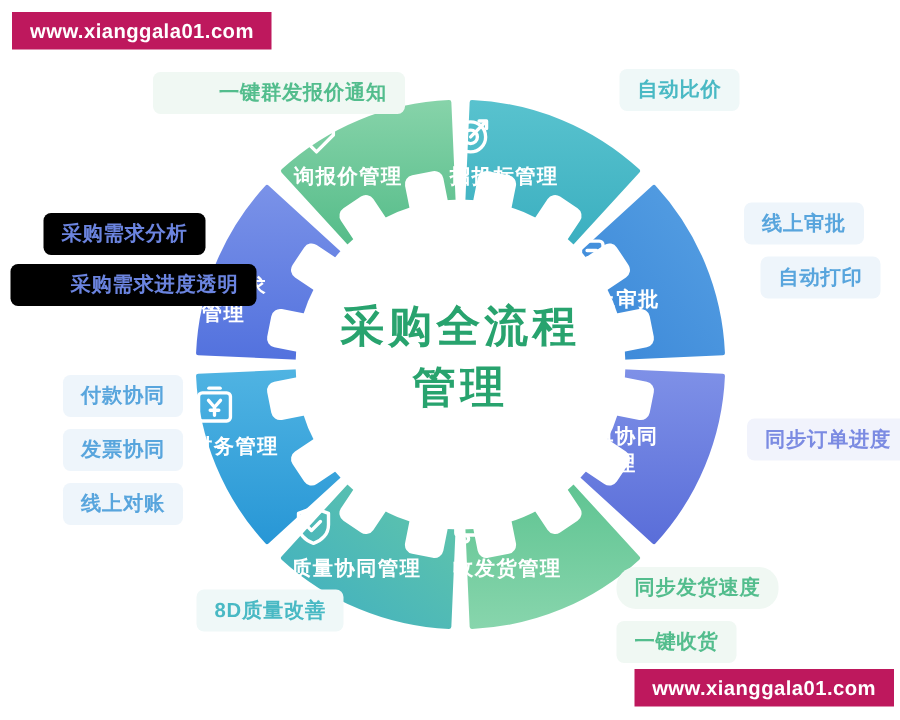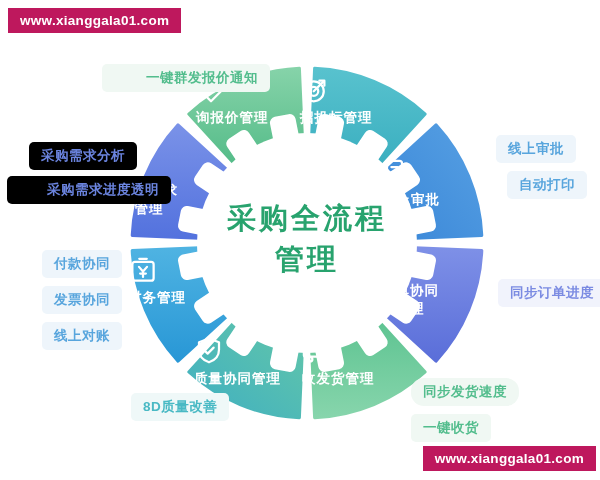--- a/index.html
+++ b/index.html
@@ -38,21 +38,21 @@
 
   
   .pill{position:absolute;padding:5px 12px;border-radius:5px;font-size:13.5px;font-weight:bold;
     letter-spacing:.5px;white-space:nowrap;}
   .c-green{color:#53bd8d;background:#f0f8f3;}
   .c-teal{color:#49b9c4;background:#eff8f8;}
   .c-blue{color:#58a5dd;background:#eef5fb;}
   .c-indigo{color:#7b8be2;background:#f1f3fc;}
   .c-violet{color:#6b84df;background:#000000;}
 
-  .p-quote{left:102px;top:64px;padding-left:44px;}
+  .p-quote{left:102px;top:48px;padding-left:44px;}
   .p-bijia{left:413px;top:46px;}
   .p-shenpi{left:496px;top:135px;}
   .p-dayin{left:507px;top:171px;}
   .p-dingdanjindu{left:498px;top:279px;}
   .p-fahuosudu{left:411px;top:378px;border-radius:13px;}
   .p-shouhuo{left:411px;top:414px;}
   .p-8d{left:131px;top:393px;}
   .p-fukuan{left:42px;top:250px;}
   .p-fapiao{left:42px;top:286px;}
   .p-duizhang{left:42px;top:322px;}
@@ -218,20 +218,21 @@
       <svg viewBox="0 0 24 24">
           <rect x="4.5" y="4.5" width="15" height="17" rx="2"></rect>
           <path d="M9 2.5h6v4H9z"></path>
           <path d="M8.5 11.5h7M8.5 15.5h7"></path>
         </svg>
     </span>
     <span class="lbl">采购需求管理</span>
   </div>
 
   <div class="pill c-green p-quote">一键群发报价通知</div>
+  <div class="pill c-teal p-bijia">自动比价</div>
   <div class="pill c-blue p-shenpi">线上审批</div>
   <div class="pill c-blue p-dayin">自动打印</div>
   <div class="pill c-indigo p-dingdanjindu">同步订单进度</div>
   <div class="pill c-green p-fahuosudu">同步发货速度</div>
   <div class="pill c-green p-shouhuo">一键收货</div>
   <div class="pill c-teal p-8d">8D质量改善</div>
   <div class="pill c-blue p-fukuan">付款协同</div>
   <div class="pill c-blue p-fapiao">发票协同</div>
   <div class="pill c-blue p-duizhang">线上对账</div>
   <div class="pill c-violet p-xuqiufenxi">采购需求分析</div>

